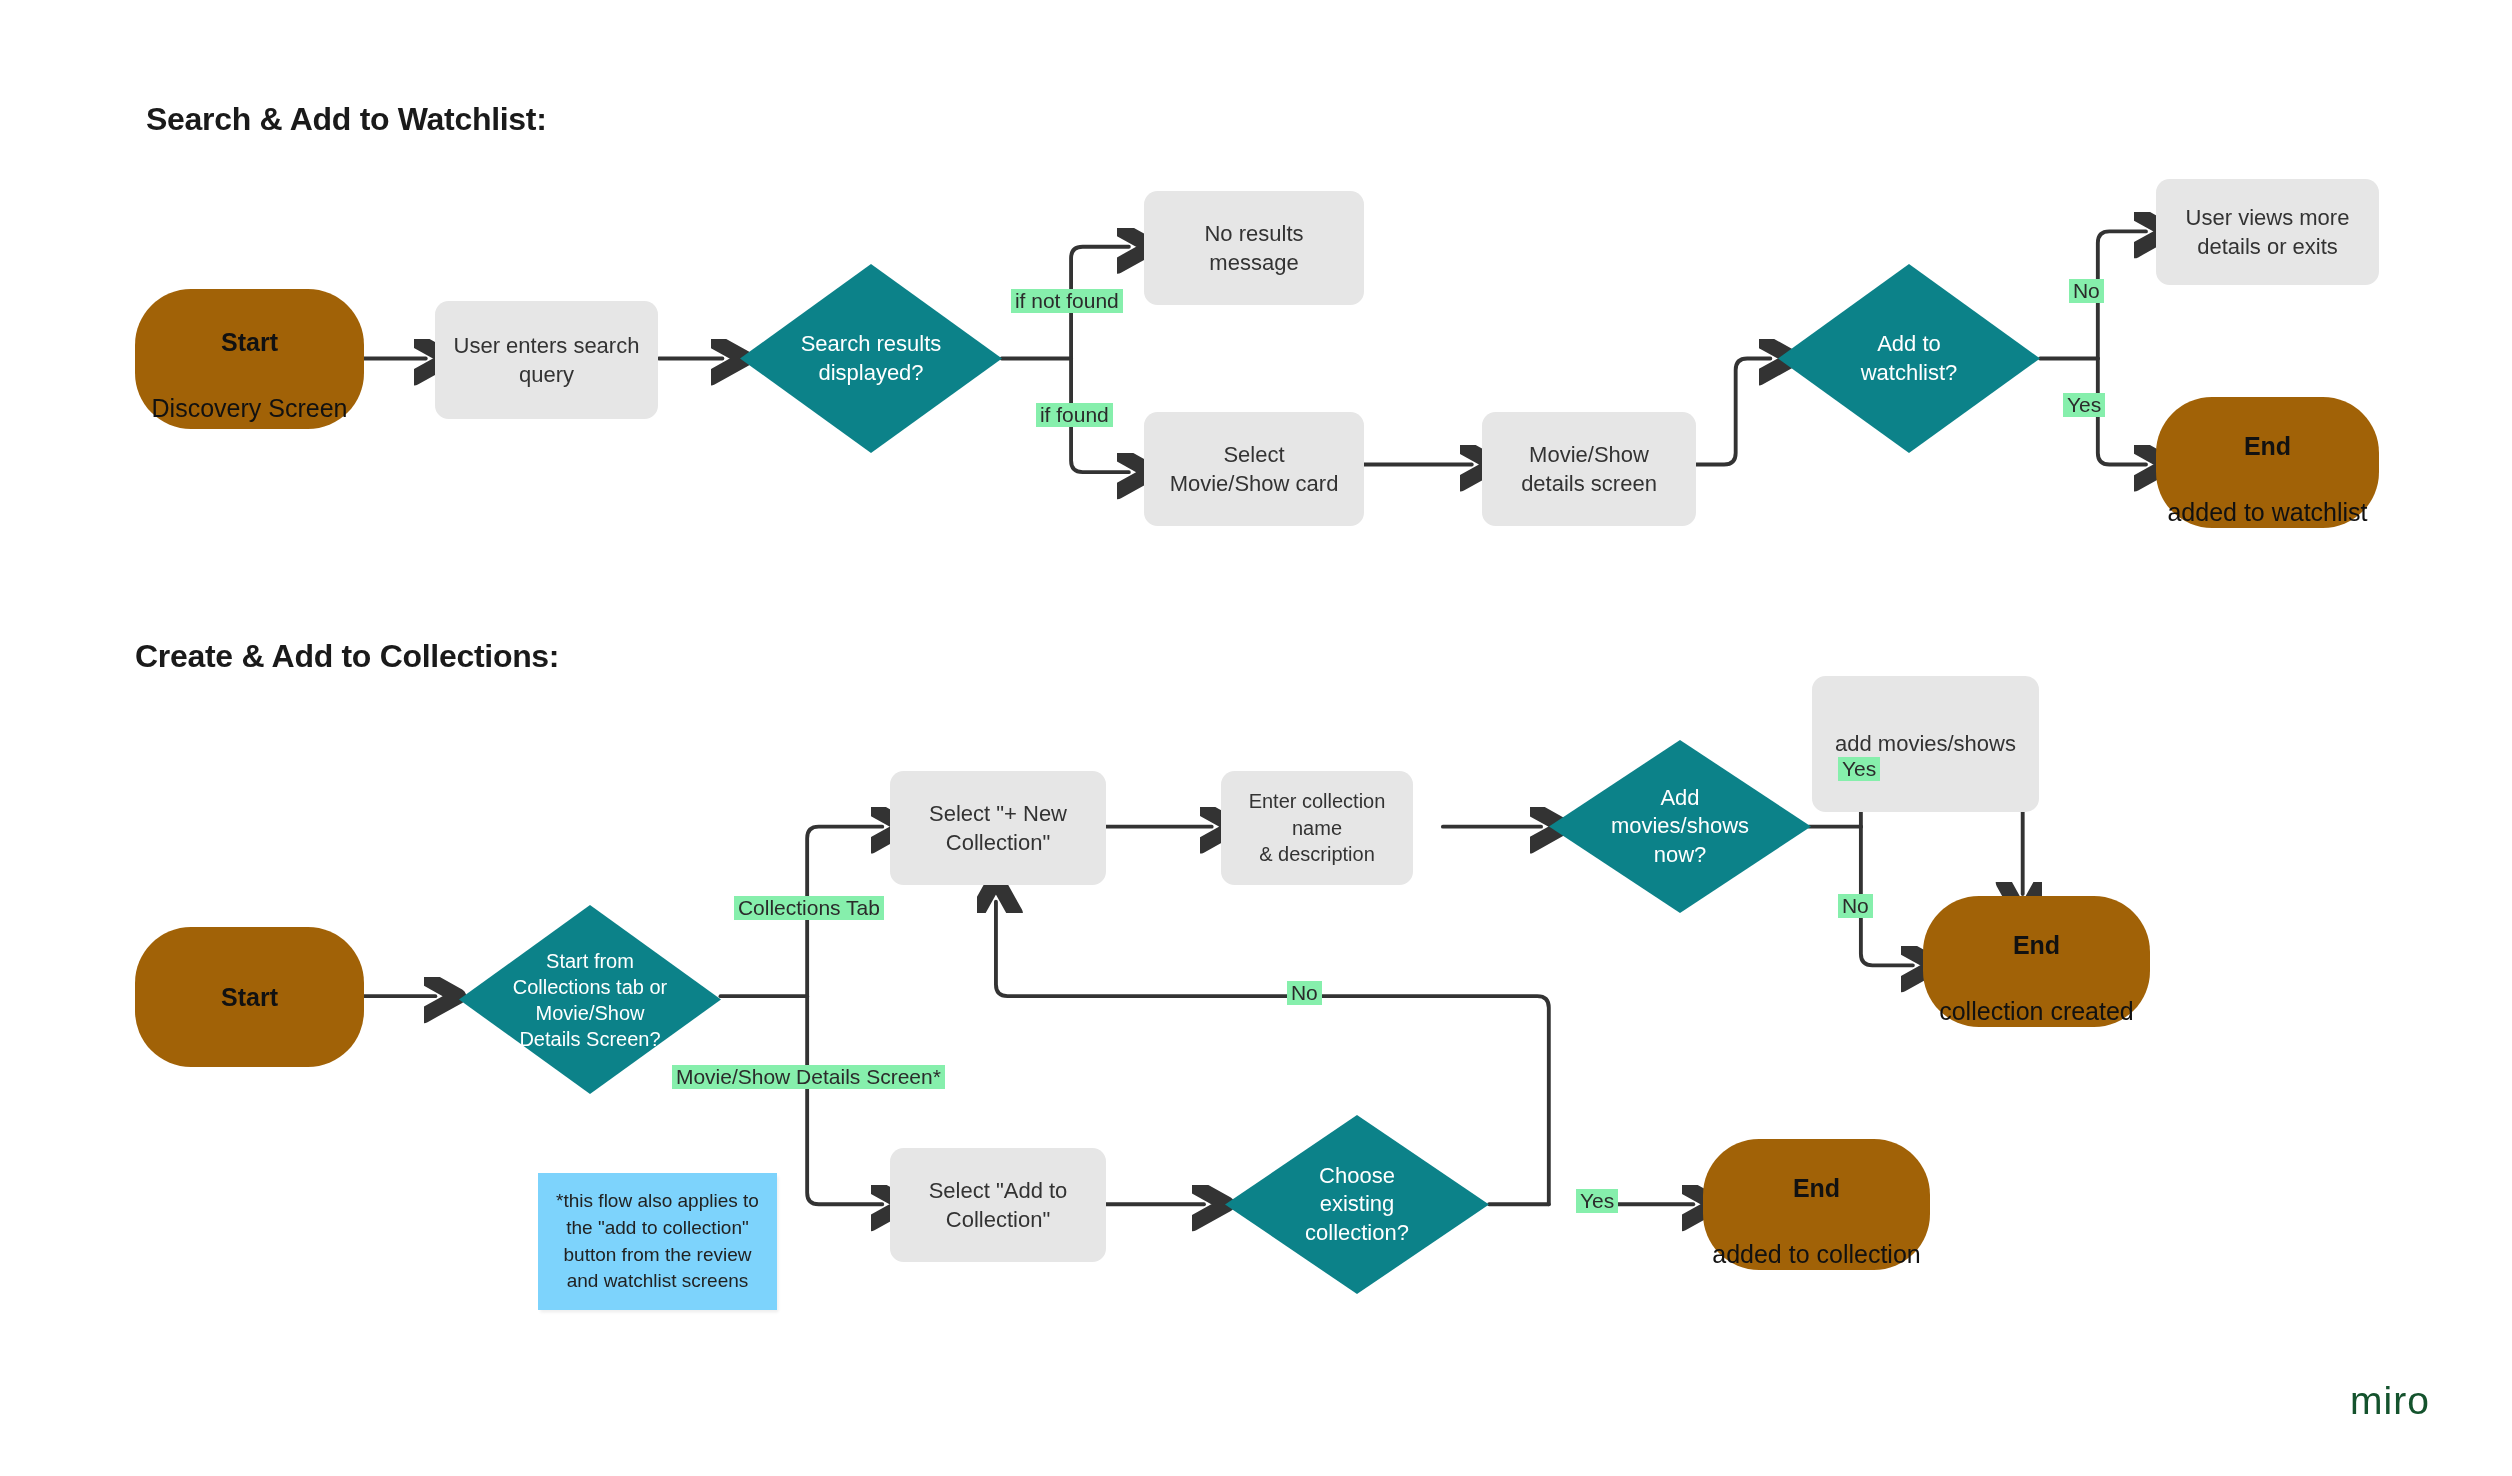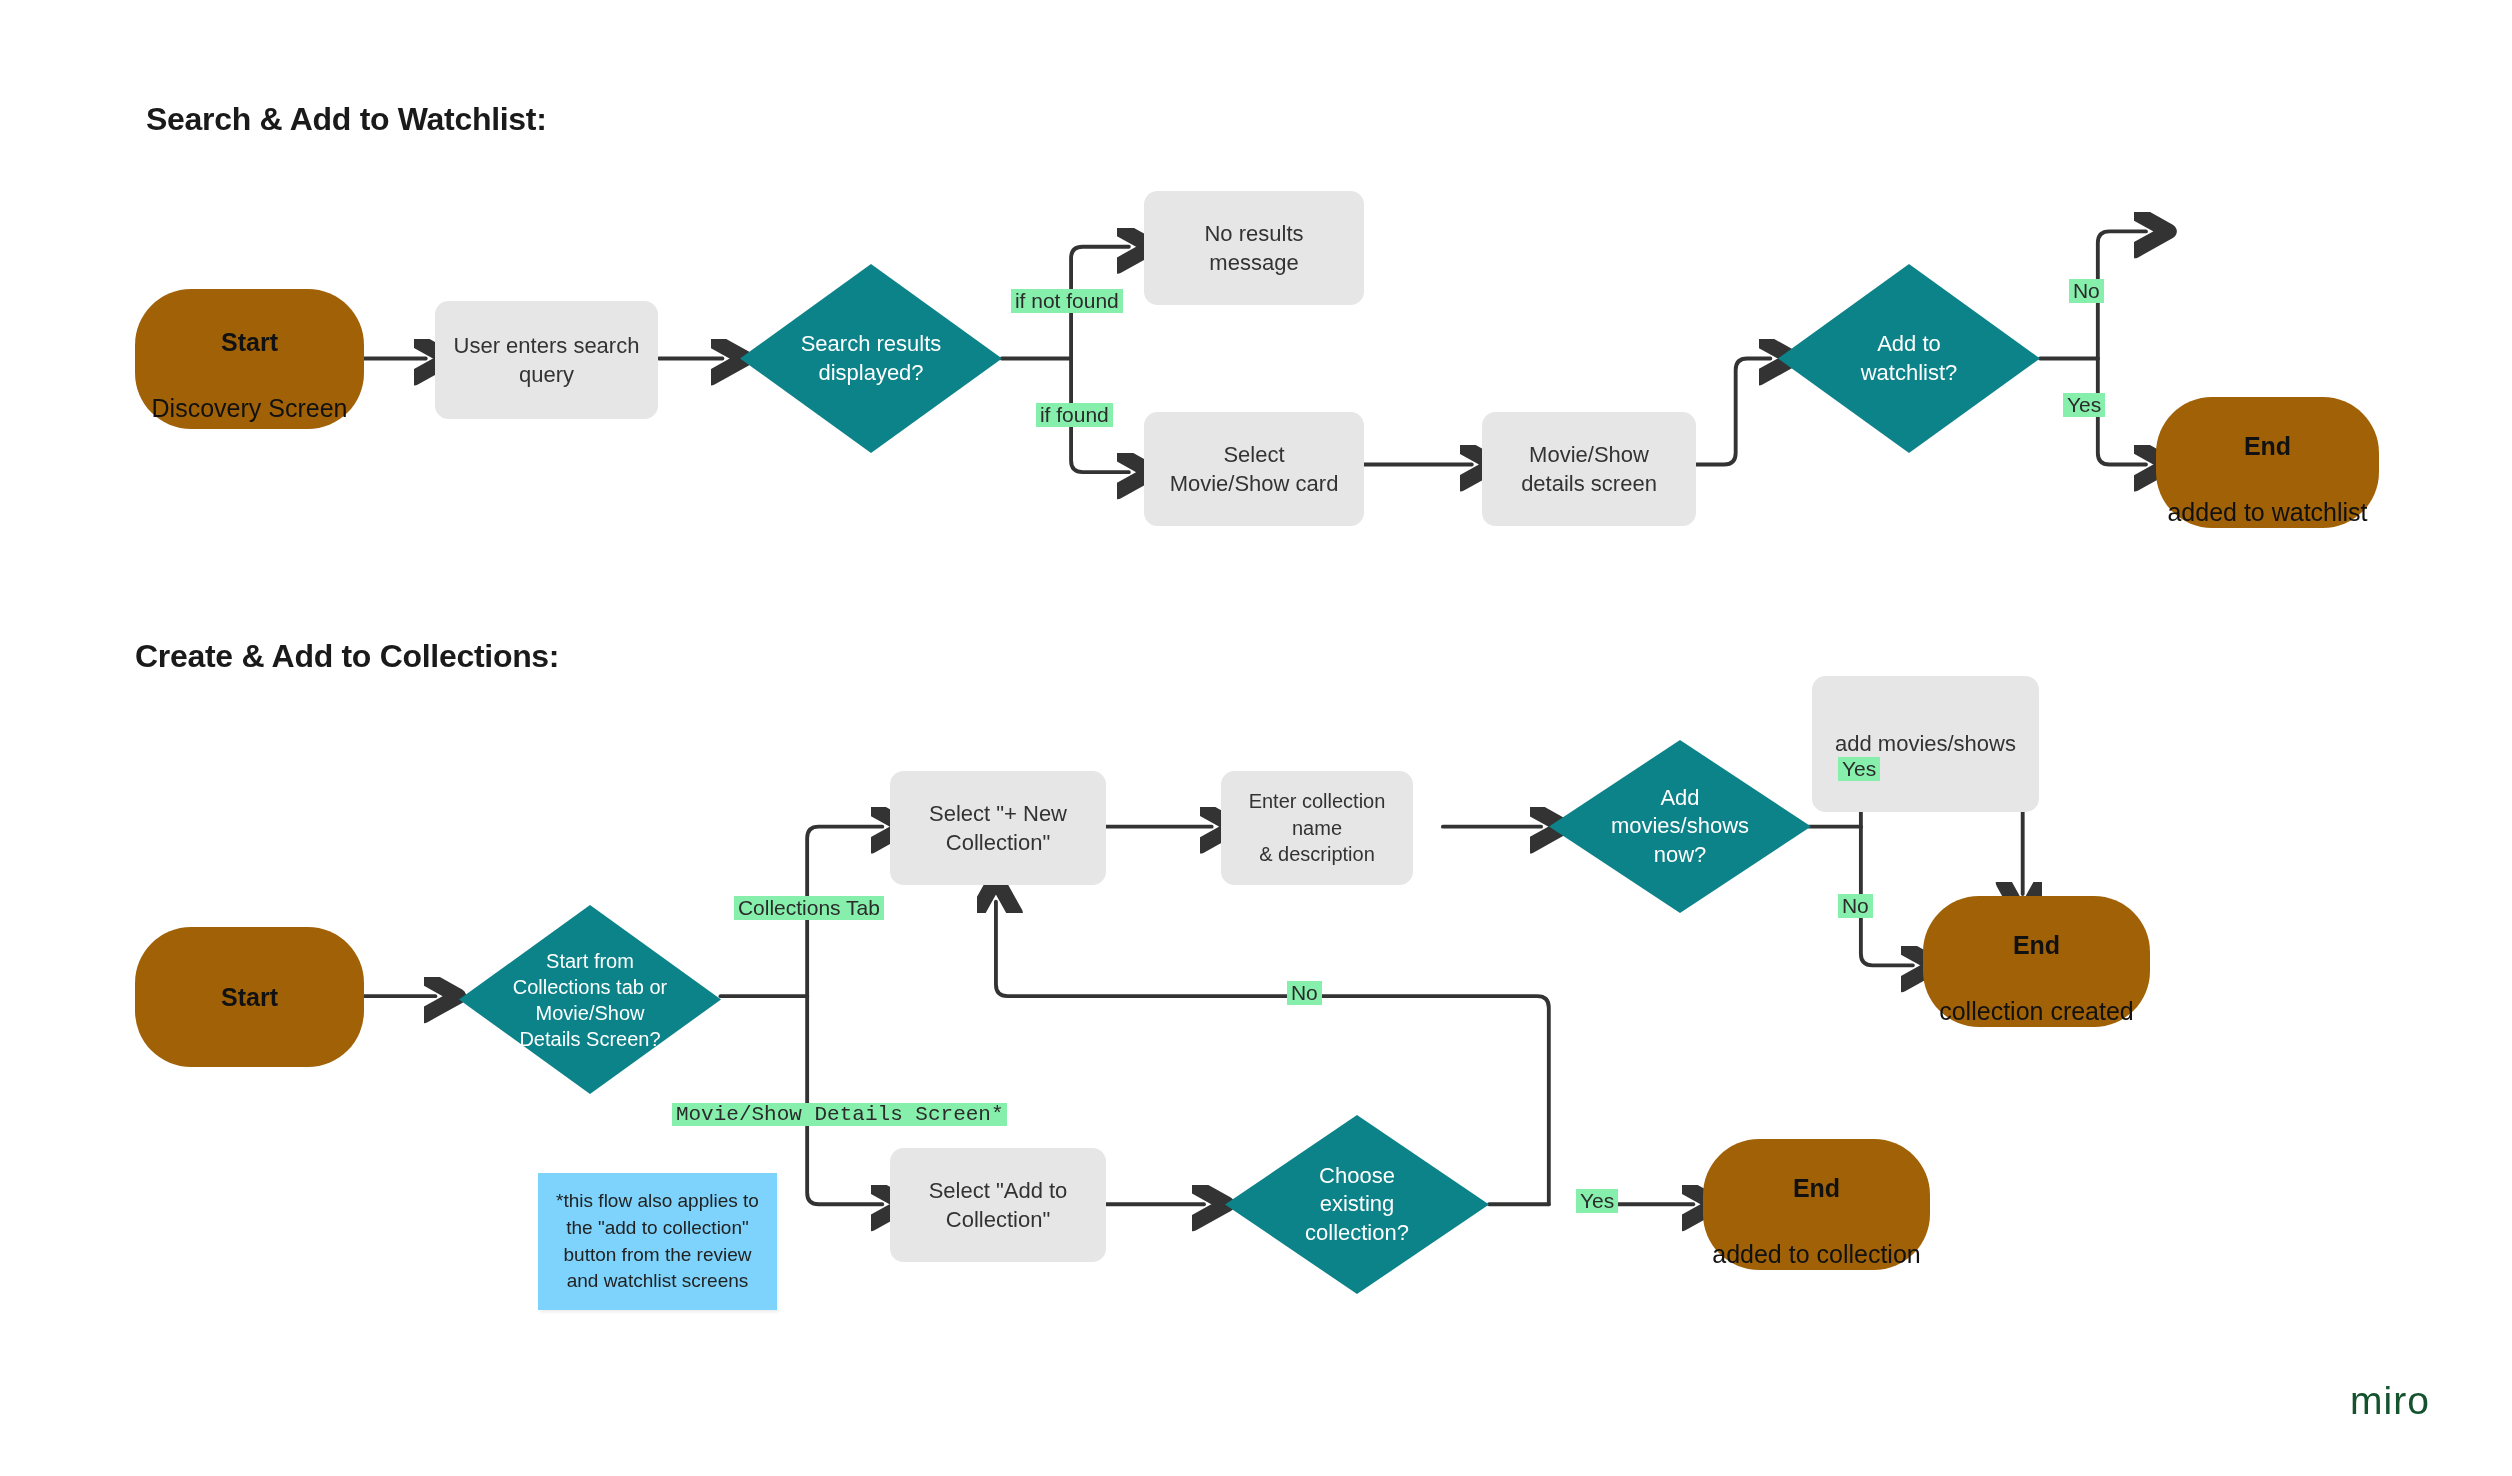--- a/index.html
+++ b/index.html
@@ -195,20 +195,24 @@
     <div class="txt">Movie/Show
 details screen</div>
   </div>
 
   <div class="decision-wrap" style="left:1778px;top:264px;width:262px;height:189px;">
     <div class="decision"></div>
     <div class="decision-label">Add to
 watchlist?</div>
   </div>
 
+  <div class="node process" style="left:2156px;top:179px;width:223px;height:106px;">
+    <div class="txt">User views more
+details or exits</div>
+  </div>
 
   <div class="node terminator" style="left:2156px;top:397px;width:223px;height:131px;">
     <div class="txt">
       <span class="b">End</span>
       <span>added to watchlist</span>
     </div>
   </div>
 
   <div class="edge-label" style="left:1011px;top:289px;">if not found</div>
   <div class="edge-label" style="left:1036px;top:403px;">if found</div>
@@ -275,21 +279,21 @@
       <span>added to collection</span>
     </div>
   </div>
 
   <div class="sticky" style="left:538px;top:1173px;width:239px;height:137px;">*this flow also applies to
 the "add to collection"
 button from the review
 and watchlist screens</div>
 
   <div class="edge-label" style="left:734px;top:896px;">Collections Tab</div>
-  <div class="edge-label" style="left:672px;top:1103px;font-family:Liberation Mono, monospace;">Movie/Show Details Screen*</div>
+  <div class="edge-label" style="left:672px;top:1065px;">Movie/Show Details Screen*</div>
   <div class="edge-label" style="left:1838px;top:757px;">Yes</div>
   <div class="edge-label" style="left:1838px;top:894px;">No</div>
   <div class="edge-label" style="left:1287px;top:981px;">No</div>
   <div class="edge-label" style="left:1576px;top:1189px;">Yes</div>
 
   <div class="watermark" style="left:2350px;top:1379px;">miro</div>
 
 </div>
 
 

